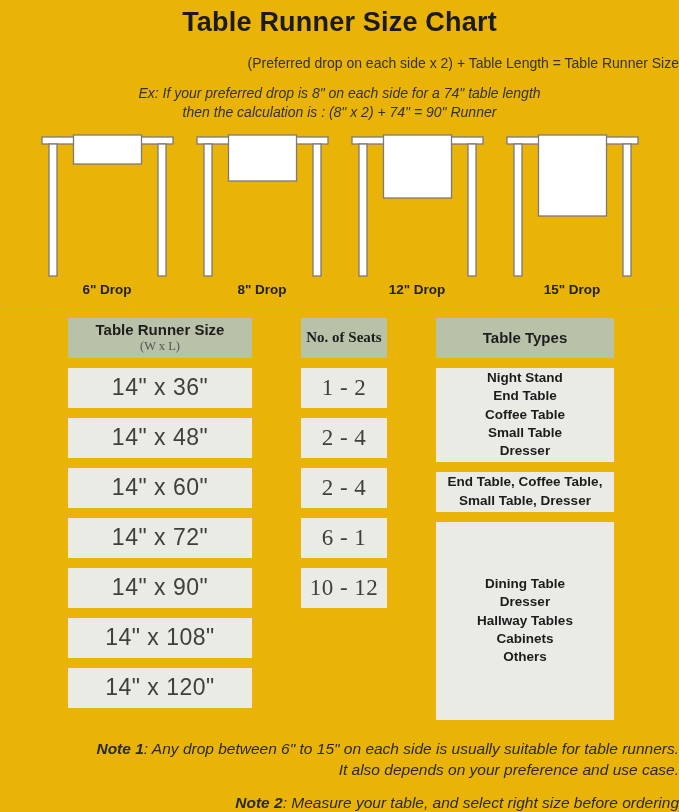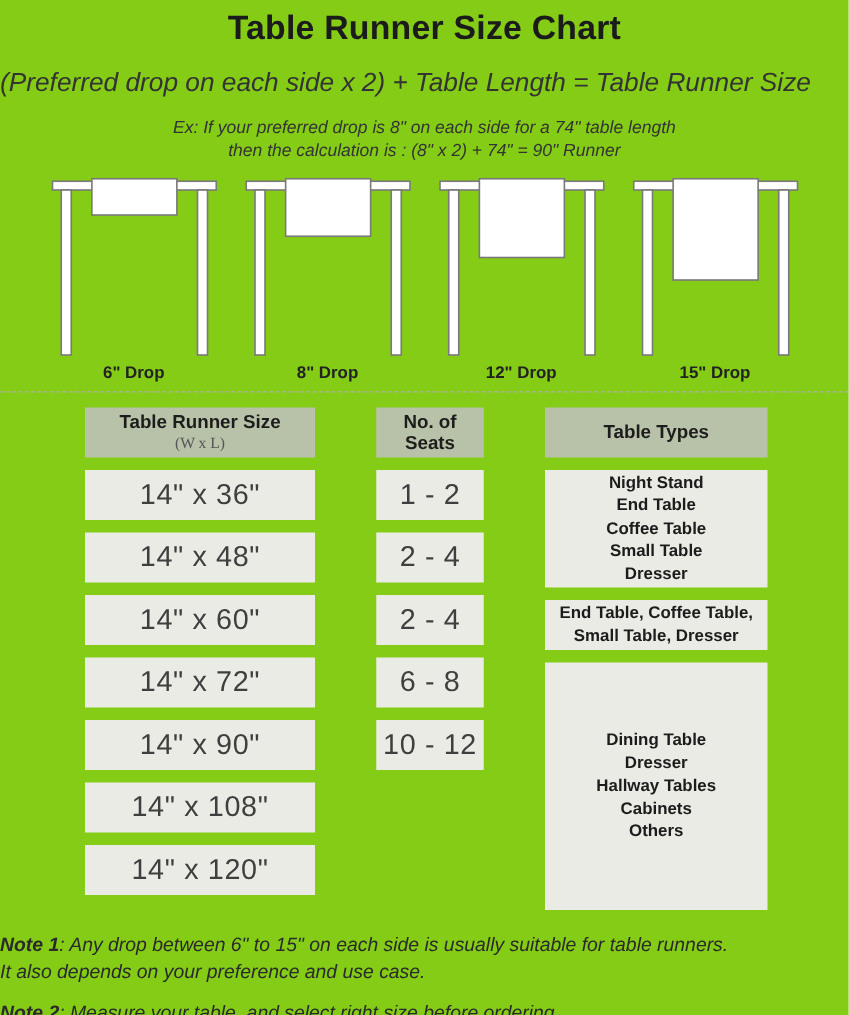--- a/index.html
+++ b/index.html
@@ -5,48 +5,48 @@
   :root{
     --header-bg:#b8c2a8;
     --row-bg:#e9ebe4;
     --title-text:#1b1b1b;
     --body-text:#2e2e2e;
     --drawing-line:#7a7a7a;
   }
   *{box-sizing:border-box;}
   html,body{margin:0;padding:0;background:#fff;}
   body{font-family:"Liberation Sans","DejaVu Sans",sans-serif;color:var(--body-text);}
-  .page{width:679px;height:812px;background:#84cc16;overflow:hidden;}
+  .page{width:679px;height:812px;background:#eab308;overflow:hidden;}
 
   .title{margin:0;padding-top:7px;text-align:center;font-size:27px;font-weight:700;
          letter-spacing:.2px;color:var(--title-text);}
-  .formula{margin:17px 0 0;text-align:left;font-style:italic;font-size:21px;color:#333;}
+  .formula{margin:17px 0 0;text-align:right;font-size:14px;color:#333;}
   .example{margin:13px 0 0;text-align:center;font-style:italic;font-size:14px;line-height:1.35;color:#333;}
 
   .diagrams{margin-top:5px;display:flex;justify-content:center;}
   .figure{width:155px;display:flex;flex-direction:column;align-items:center;}
   .figure svg{display:block;}
   .drop-label{margin-top:3px;font-size:13.5px;font-weight:700;color:#222;}
 
   .divider{margin-top:8px;border-top:1.5px dashed #b0b0b0;height:0;}
 
   .size-table{display:flex;gap:49px;padding-left:68px;margin-top:12px;}
   .col{display:flex;flex-direction:column;gap:10px;}
   .col1{width:184px;}
-  .col2{width:86px;}
+  .col2{width:86px;font-family:Liberation Serif, serif;}
   .col3{width:178px;}
   .cell{display:flex;flex-direction:column;justify-content:center;align-items:center;
         text-align:center;flex:0 0 auto;}
   .head{height:40px;background:var(--header-bg);font-weight:700;font-size:15px;color:#1d1d1d;}
   .head .sub{font-weight:400;font-size:12.5px;color:#555;margin-top:1px;font-family:Liberation Serif, serif;}
   .body-cell{background:var(--row-bg);height:40px;}
   .size-cell,.seats-cell{font-size:23px;color:#3f3f3f;font-weight:400;letter-spacing:.5px;}
   .types-cell{font-weight:700;font-size:13.5px;line-height:1.36;color:#1c1c1c;}
 
-  .note{text-align:left;font-style:italic;font-size:15.5px;color:#2a2a2a;line-height:1.4;}
+  .note{text-align:right;font-style:italic;font-size:15.5px;color:#2a2a2a;line-height:1.4;}
   .note-bold{font-weight:700;}
   .note1{margin:18px 0 0;}
   .note2{margin:11px 0 0;}
 </style>
 </head>
 <body>
 
 <div class="page">
 
   <h1 class="title">Table Runner Size Chart</h1>
@@ -111,21 +111,21 @@
         <div class="cell body-cell size-cell">14" x 72"</div>
         <div class="cell body-cell size-cell">14" x 90"</div>
         <div class="cell body-cell size-cell">14" x 108"</div>
         <div class="cell body-cell size-cell">14" x 120"</div>
       </div>
     <div class="col col2" id="col-seats">
       <div class="cell head">No. of Seats</div>
     <div class="cell body-cell seats-cell">1 - 2</div>
         <div class="cell body-cell seats-cell">2 - 4</div>
         <div class="cell body-cell seats-cell">2 - 4</div>
-        <div class="cell body-cell seats-cell">6 - 8</div>
+        <div class="cell body-cell seats-cell">6 - 1</div>
         <div class="cell body-cell seats-cell">10 - 12</div>
       </div>
     <div class="col col3" id="col-types">
       <div class="cell head">Table Types</div>
     <div class="cell body-cell types-cell" style="height: 94px;">
           <span>Night Stand<br>End Table<br>Coffee Table<br>Small Table<br>Dresser</span>
         </div>
         <div class="cell body-cell types-cell" style="height: 40px;">
           <span>End Table, Coffee Table,<br>Small Table, Dresser</span>
         </div>

